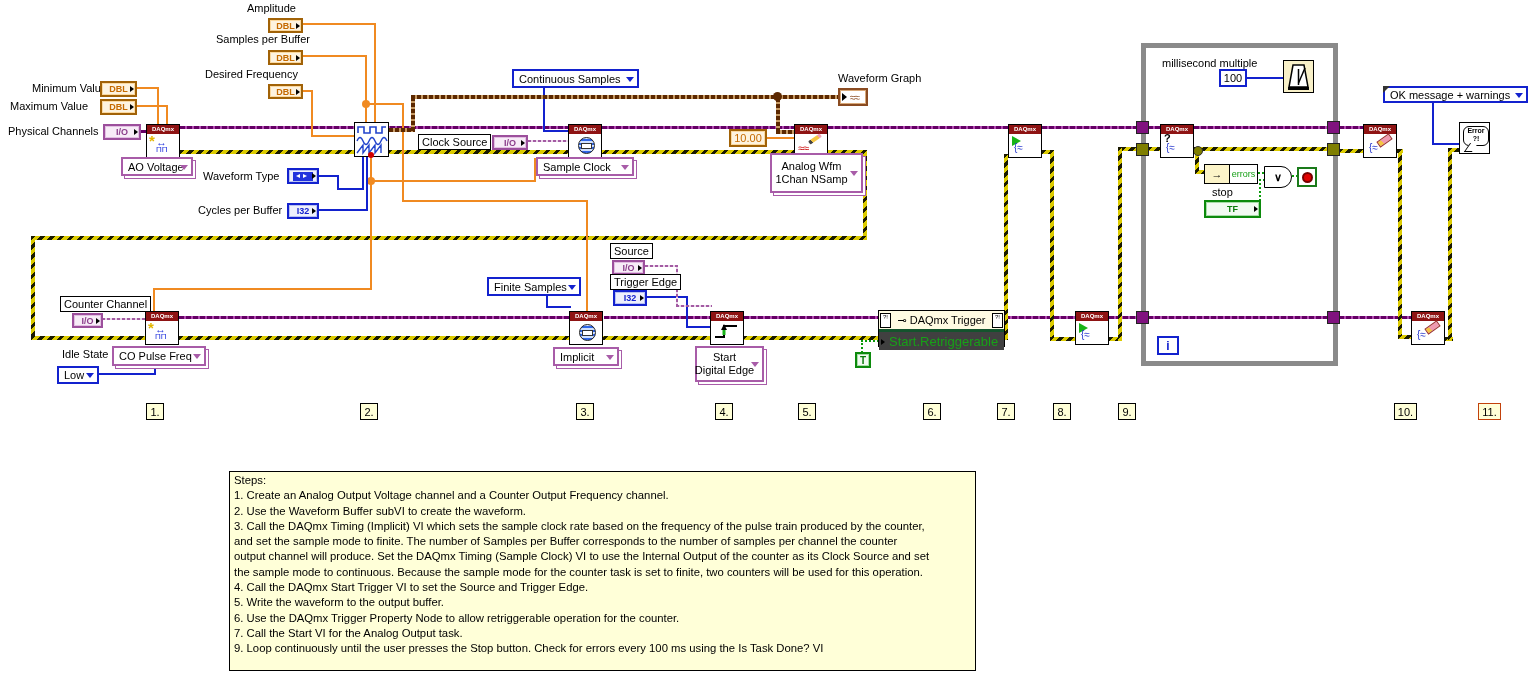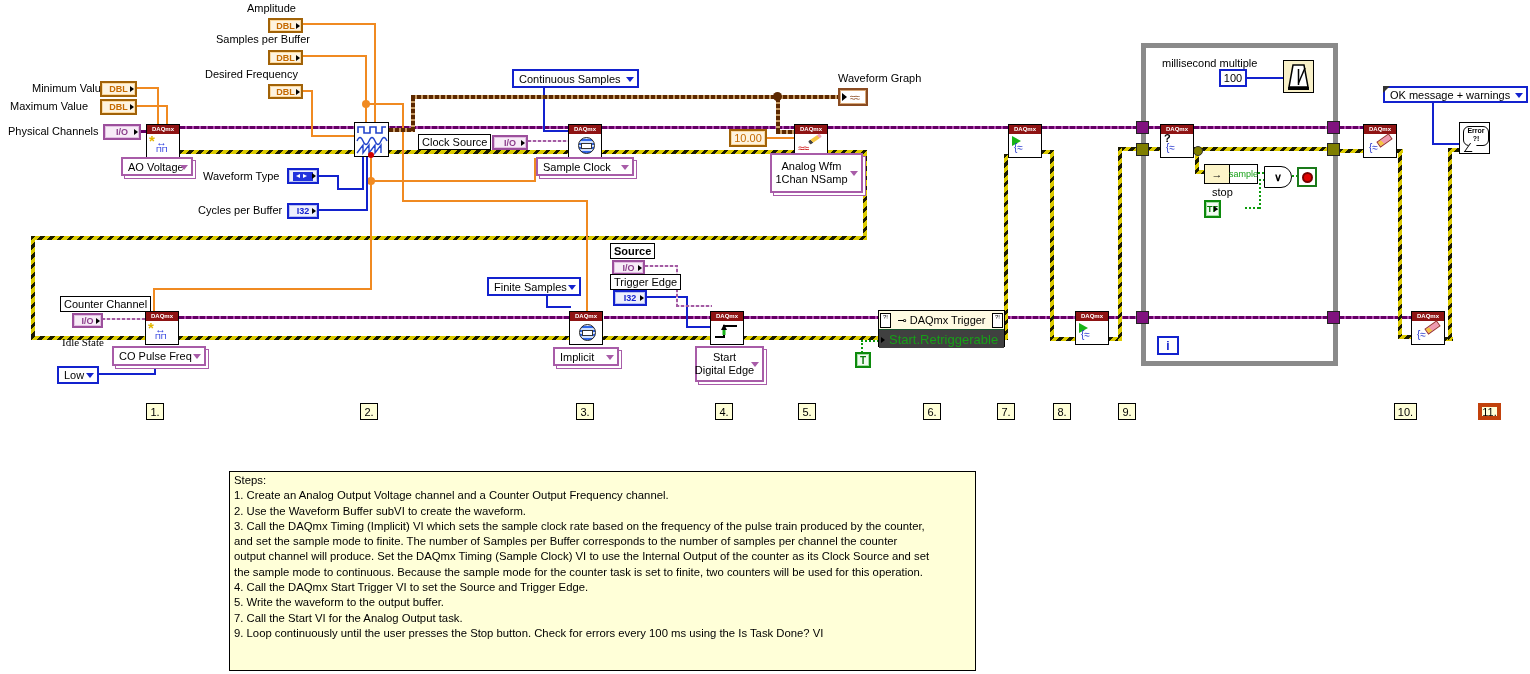--- a/index.html
+++ b/index.html
@@ -77,21 +77,21 @@
       display:flex;align-items:center;justify-content:center;}
   .stopterm .dotred{width:11px;height:11px;border-radius:50%;background:#e00000;border:2px solid #700;box-sizing:border-box;}
   .iterm{position:absolute;box-sizing:border-box;border:2px solid #1322ce;background:#fff;color:#1322ce;
       font-weight:bold;font-size:12px;display:flex;align-items:center;justify-content:center;}
   .unb{position:absolute;display:flex;}
   .unb .cellA{width:26px;height:20px;box-sizing:border-box;border:1px solid #000;background:#fcf4c8;
       display:flex;align-items:center;justify-content:center;font-weight:bold;font-size:11px;}
   .unb .cellB{width:28px;height:20px;box-sizing:border-box;border:1px solid #000;border-left:none;background:#fff;
       display:flex;align-items:center;justify-content:center;color:#17a017;font-size:9px;}
   .pnode{position:absolute;box-sizing:border-box;border:1px solid #000;background:#fffbe2;}
-  .pnode .hdr{position:relative;height:18px;border-bottom:1px solid #14532d;display:flex;align-items:center;
+  .pnode .hdr{position:relative;height:18px;border-bottom:3px solid #14532d;display:flex;align-items:center;
       justify-content:center;font-size:11px;color:#000;}
   .pnode .prop{position:relative;height:18px;background:#404040;display:flex;align-items:center;
       padding-left:10px;font-size:13px;color:#17a017;}
   .pgico{position:absolute;top:2px;width:9px;height:13px;background:#fff;border:1px solid #000;font-size:6px;
       line-height:6px;text-align:center;color:#000;}
   .ltri{position:absolute;left:2px;top:7px;width:0;height:0;border-left:4px solid #000;
       border-top:3px solid transparent;border-bottom:3px solid transparent;}
   
   .wgterm{position:absolute;box-sizing:border-box;border:2px solid #8a4b21;box-shadow:inset 0 0 0 1px #d8a878;
       background:#fff;display:flex;align-items:center;padding-left:2px;}
@@ -351,30 +351,30 @@
   <div class="metro" style="left:1283px;top:60px;width:31px;height:33px;">
     <svg width="29" height="31" viewBox="0 0 29 31">
       <polygon points="9,4 20,4 24,26 5,26" fill="#fff" stroke="#000" stroke-width="1.5"></polygon>
       <line x1="14.5" y1="8" x2="14.5" y2="24" stroke="#000" stroke-width="1.5"></line>
       <line x1="14.5" y1="22" x2="21" y2="7" stroke="#000" stroke-width="1.5"></line>
       <rect x="4" y="26" width="21" height="3" fill="#000"></rect>
     </svg>
   </div>
   <div class="unb" style="left:1204px;top:164px;">
     <div class="cellA">→</div>
-    <div class="cellB">sample</div>
+    <div class="cellB">errors</div>
   </div>
   <div class="orgate" style="left:1264px;top:166px;width:28px;height:22px;">
       <span>∨</span>
     </div>
   <div class="stopterm" style="left:1297px;top:167px;width:20px;height:20px;">
       <div class="dotred"></div>
     </div>
   <div class="lbl" style="left:1212px;top:186px;">stop</div>
-  <div class="ctl c-gr" style="left:1204px;top:200px;width:17px;height:18px;">
+  <div class="ctl c-gr" style="left:1204px;top:200px;width:57px;height:18px;">
       <span>TF</span>
       <span class="outtri"></span>
     </div>
   <div class="iterm" style="left:1157px;top:336px;width:22px;height:19px;">
       <span>i</span>
     </div>
 
   <div class="lbl" style="left:247px;top:2px;">Amplitude</div>
   <div class="ctl c-or" style="left:268px;top:18px;width:35px;height:15px;">
       <span>DBL</span>
@@ -448,39 +448,39 @@
     <span>Analog Wfm</span>
       <span>1Chan NSamp</span>
     <span class="dtri"></span>
   </div>
 
   <div class="lbl boxlbl" style="left:60px;top:296px;">Counter Channel</div>
   <div class="ctl c-pu" style="left:72px;top:313px;width:31px;height:15px;">
       <span>I/O</span>
       <span class="outtri"></span>
     </div>
-  <div class="lbl" style="left:62px;top:336px;font-family:Liberation Serif, serif;">Idle State</div>
+  <div class="lbl" style="left:62px;top:348px;">Idle State</div>
   <div class="dd purple" style="left:112px;top:346px;width:94px;height:20px;">
       <span>CO Pulse Freq</span>
       <span class="dtri"></span>
     </div>
   <div class="dd blue" style="left:57px;top:366px;width:42px;height:18px;">
       <span>Low</span>
       <span class="dtri"></span>
     </div>
 
   <div class="dd blue" style="left:487px;top:277px;width:94px;height:19px;">
       <span>Finite Samples</span>
       <span class="dtri"></span>
     </div>
   <div class="dd purple" style="left:553px;top:347px;width:66px;height:19px;">
       <span>Implicit</span>
       <span class="dtri"></span>
     </div>
-  <div class="lbl boxlbl" style="left:610px;top:243px;font-weight:bold;">Source</div>
+  <div class="lbl boxlbl" style="left:610px;top:243px;">Source</div>
   <div class="ctl c-pu" style="left:612px;top:260px;width:33px;height:15px;">
       <span>I/O</span>
       <span class="outtri"></span>
     </div>
   <div class="lbl boxlbl" style="left:610px;top:274px;">Trigger Edge</div>
   <div class="ctl c-bl" style="left:613px;top:290px;width:34px;height:16px;">
       <span>I32</span>
       <span class="outtri"></span>
     </div>
   <div class="dd purple twoline" style="left:695px;top:346px;width:69px;height:36px;">
@@ -525,31 +525,32 @@
     </div>
   <div class="num" style="left:1053px;top:403px;width:18px;height:17px;background:#ffffd8;border:1px solid #000;">
       <span>8.</span>
     </div>
   <div class="num" style="left:1118px;top:403px;width:18px;height:17px;background:#ffffd8;border:1px solid #000;">
       <span>9.</span>
     </div>
   <div class="num" style="left:1394px;top:403px;width:23px;height:17px;background:#ffffd8;border:1px solid #000;">
       <span>10.</span>
     </div>
-  <div class="num" style="left:1478px;top:403px;width:23px;height:17px;background:#ffffd8;border:4px solid #c2410c;">
+  <div class="num" style="left:1478px;top:403px;width:23px;height:17px;background:#ffffd8;border:1px solid #c2410c;">
       <span>11.</span>
     </div>
 
   <div class="steps" style="left:229px;top:471px;width:747px;height:200px;">
     <div>Steps:</div>
     <div>1. Create an Analog Output Voltage channel and a Counter Output Frequency channel.</div>
     <div>2. Use the Waveform Buffer subVI to create the waveform.</div>
     <div>3. Call the DAQmx Timing (Implicit) VI which sets the sample clock rate based on the frequency of the pulse train produced by the counter,</div>
     <div>and set the sample mode to finite.  The number of Samples per Buffer corresponds to the number of samples per channel the counter</div>
     <div>output channel will produce.  Set the DAQmx Timing (Sample Clock) VI to use the Internal Output of the counter as its Clock Source and set</div>
     <div>the sample mode to continuous.  Because the sample mode for the counter task is set to finite, two counters will be used for this operation.</div>
     <div>4. Call the DAQmx Start Trigger VI to set the Source and Trigger Edge.</div>
     <div>5. Write the waveform to the output buffer.</div>
+    <div>6. Use the DAQmx Trigger Property Node to allow retriggerable operation for the counter.</div>
     <div>7. Call the Start VI for the Analog Output task.</div>
     <div>9. Loop continuously until the user presses the Stop button. Check for errors every 100 ms using the Is Task Done? VI</div>
   </div>
 
 </div>
 
 </body></html>

